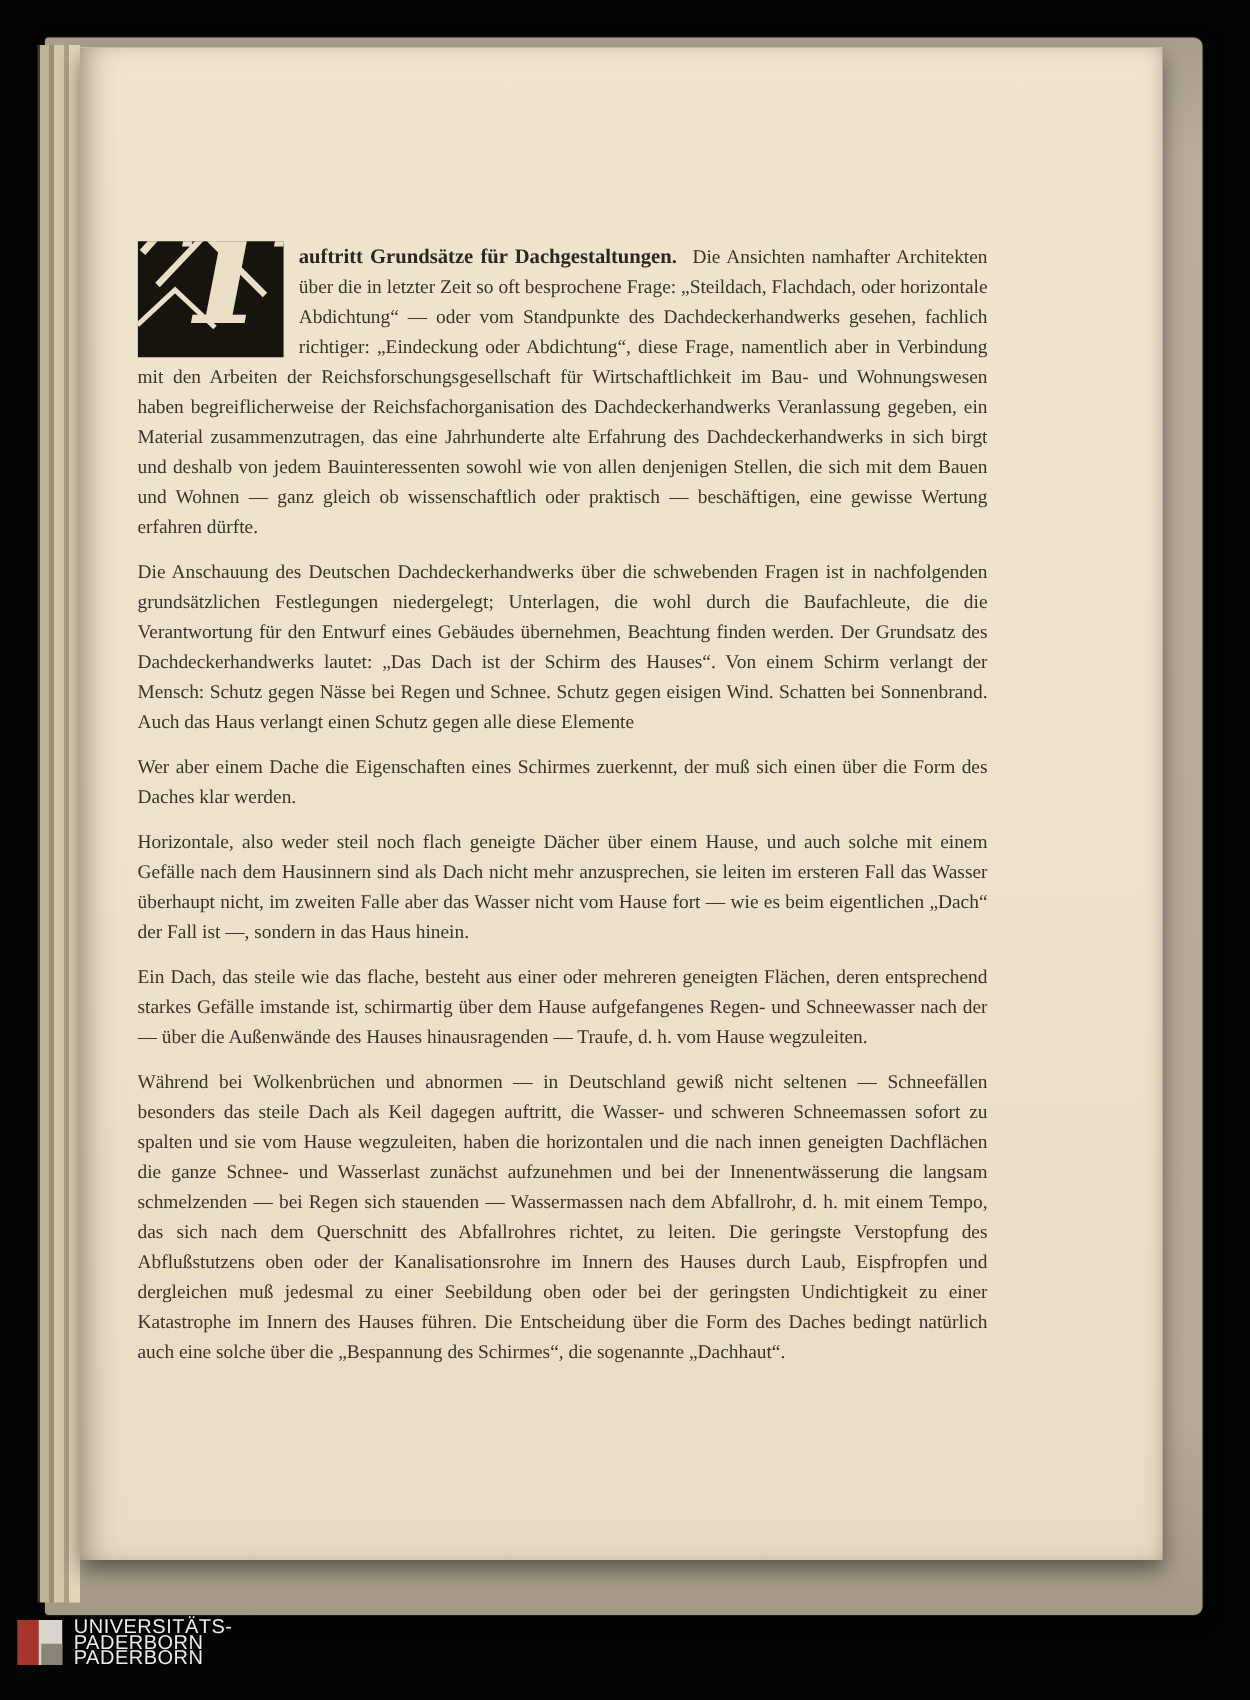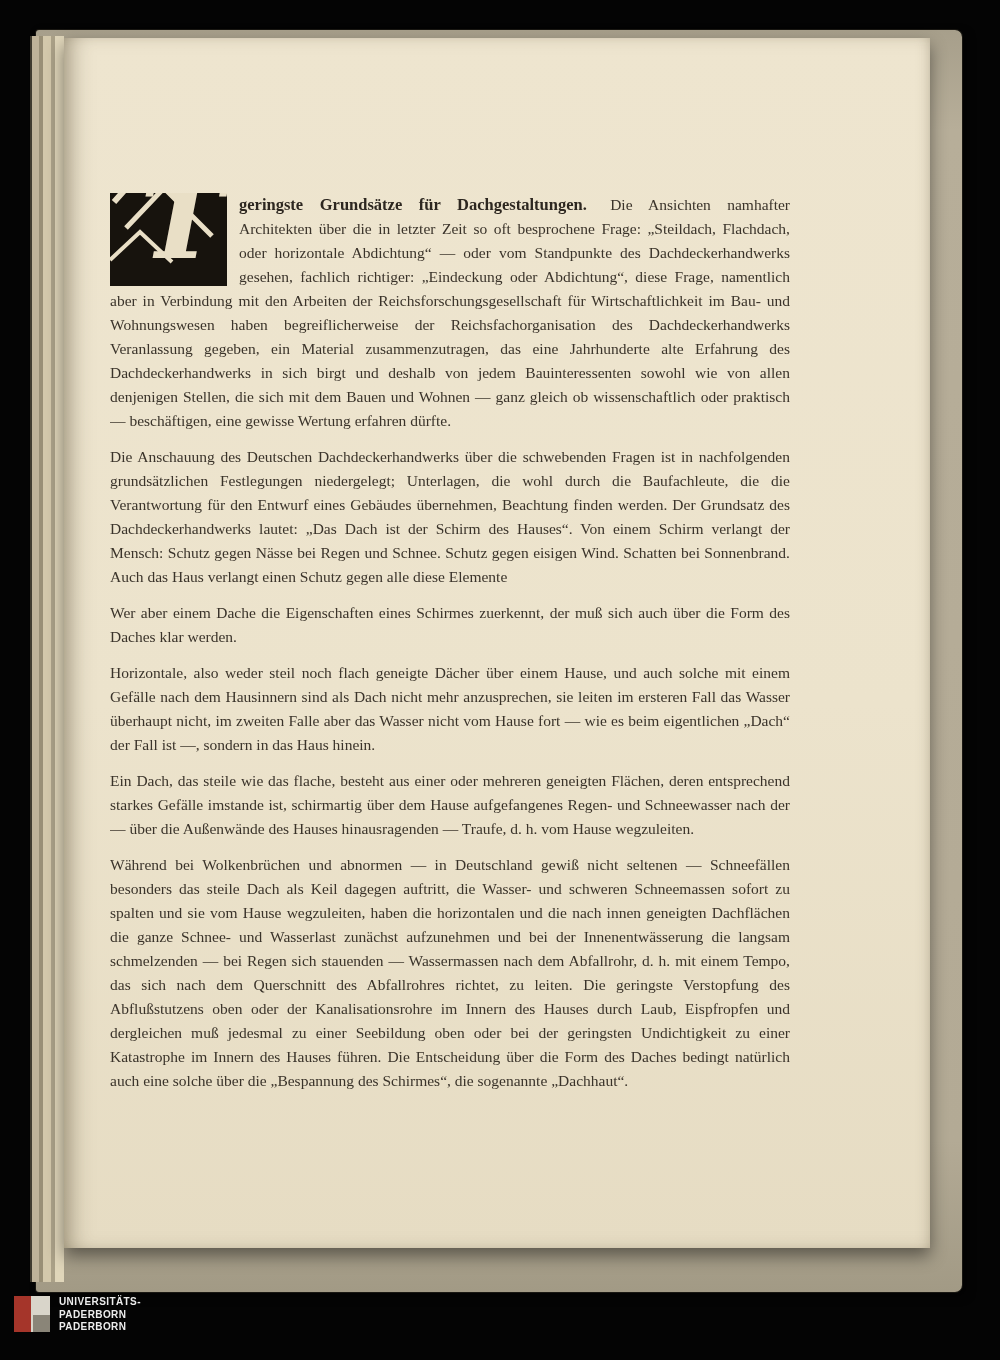--- a/index.html
+++ b/index.html
@@ -81,22 +81,22 @@
   
   .watermark {
     position: absolute;
     left: 14px; top: 1296px;
     display: flex;
     gap: 9px;
     align-items: flex-start;
   }
   .logo-text {
     font-family: "Liberation Sans", sans-serif;
-    font-size: 10px;
-    font-weight: bold;
+    font-size: 16px;
+    font-weight: normal;
     color: #ececec;
     line-height: 12.5px;
     letter-spacing: .4px;
   }
 </style>
 </head>
 <body>
 
 <div class="scan">
 
@@ -112,26 +112,26 @@
           <svg width="117" height="142" viewBox="0 0 117 142" aria-hidden="true">
             <rect width="117" height="142" fill="#17130d"></rect>
             <g stroke="#e9dfc6" fill="none">
               <path d="M4 58 L36 22 L74 60" stroke-width="6"></path>
               <path d="M16 84 L54 44 L102 92" stroke-width="5"></path>
               <path d="M0 116 L30 88 L62 118" stroke-width="4"></path>
             </g>
             <text x="72" y="114" font-size="112" font-style="italic" font-weight="bold" fill="#e9dfc6" text-anchor="middle" font-family="DejaVu Serif, serif">T</text>
           </svg>
         </span>
-        <span class="heading">geringste Grundsätze für Dachgestaltungen.</span>
+        <span class="heading">auftritt Grundsätze für Dachgestaltungen.</span>
         <span>Die Ansichten namhafter Architekten über die in letzter Zeit so oft besprochene Frage: „Steildach, Flachdach, oder horizontale Abdichtung“ — oder vom Standpunkte des Dachdeckerhandwerks gesehen, fachlich richtiger: „Eindeckung oder Abdichtung“, diese Frage, namentlich aber in Verbindung mit den Arbeiten der Reichsforschungsgesellschaft für Wirtschaftlichkeit im Bau- und Wohnungswesen haben begreiflicherweise der Reichsfachorganisation des Dachdeckerhandwerks Veranlassung gegeben, ein Material zusammenzutragen, das eine Jahrhunderte alte Erfahrung des Dachdeckerhandwerks in sich birgt und deshalb von jedem Bauinteressenten sowohl wie von allen denjenigen Stellen, die sich mit dem Bauen und Wohnen — ganz gleich ob wissenschaftlich oder praktisch — beschäftigen, eine gewisse Wertung erfahren dürfte.</span>
       </p>
 
       <p class="para">Die Anschauung des Deutschen Dachdeckerhandwerks über die schwebenden Fragen ist in nachfolgenden grundsätzlichen Festlegungen niedergelegt; Unterlagen, die wohl durch die Baufachleute, die die Verantwortung für den Entwurf eines Gebäudes übernehmen, Beachtung finden werden. Der Grundsatz des Dachdeckerhandwerks lautet: „Das Dach ist der Schirm des Hauses“. Von einem Schirm verlangt der Mensch: Schutz gegen Nässe bei Regen und Schnee. Schutz gegen eisigen Wind. Schatten bei Sonnenbrand. Auch das Haus verlangt einen Schutz gegen alle diese Elemente</p>
-      <p class="para">Wer aber einem Dache die Eigenschaften eines Schirmes zuerkennt, der muß sich auch über die Form des Daches klar werden.</p>
+      <p class="para">Wer aber einem Dache die Eigenschaften eines Schirmes zuerkennt, der muß sich einen über die Form des Daches klar werden.</p>
       <p class="para">Horizontale, also weder steil noch flach geneigte Dächer über einem Hause, und auch solche mit einem Gefälle nach dem Hausinnern sind als Dach nicht mehr anzusprechen, sie leiten im ersteren Fall das Wasser überhaupt nicht, im zweiten Falle aber das Wasser nicht vom Hause fort — wie es beim eigentlichen „Dach“ der Fall ist —, sondern in das Haus hinein.</p>
       <p class="para">Ein Dach, das steile wie das flache, besteht aus einer oder mehreren geneigten Flächen, deren entsprechend starkes Gefälle imstande ist, schirmartig über dem Hause aufgefangenes Regen- und Schneewasser nach der — über die Außenwände des Hauses hinausragenden — Traufe, d. h. vom Hause wegzuleiten.</p>
       <p class="para">Während bei Wolkenbrüchen und abnormen — in Deutschland gewiß nicht seltenen — Schneefällen besonders das steile Dach als Keil dagegen auftritt, die Wasser- und schweren Schneemassen sofort zu spalten und sie vom Hause wegzuleiten, haben die horizontalen und die nach innen geneigten Dachflächen die ganze Schnee- und Wasserlast zunächst aufzunehmen und bei der Innenentwässerung die langsam schmelzenden — bei Regen sich stauenden — Wassermassen nach dem Abfallrohr, d. h. mit einem Tempo, das sich nach dem Querschnitt des Abfallrohres richtet, zu leiten. Die geringste Verstopfung des Abflußstutzens oben oder der Kanalisationsrohre im Innern des Hauses durch Laub, Eispfropfen und dergleichen muß jedesmal zu einer Seebildung oben oder bei der geringsten Undichtigkeit zu einer Katastrophe im Innern des Hauses führen. Die Entscheidung über die Form des Daches bedingt natürlich auch eine solche über die „Bespannung des Schirmes“, die sogenannte „Dachhaut“.</p>
 
     </div>
   </div>
 
   <div class="watermark">
     <svg width="36" height="36" viewBox="0 0 36 36" aria-hidden="true">
       <rect width="36" height="36" fill="#d9d5ca"></rect>

